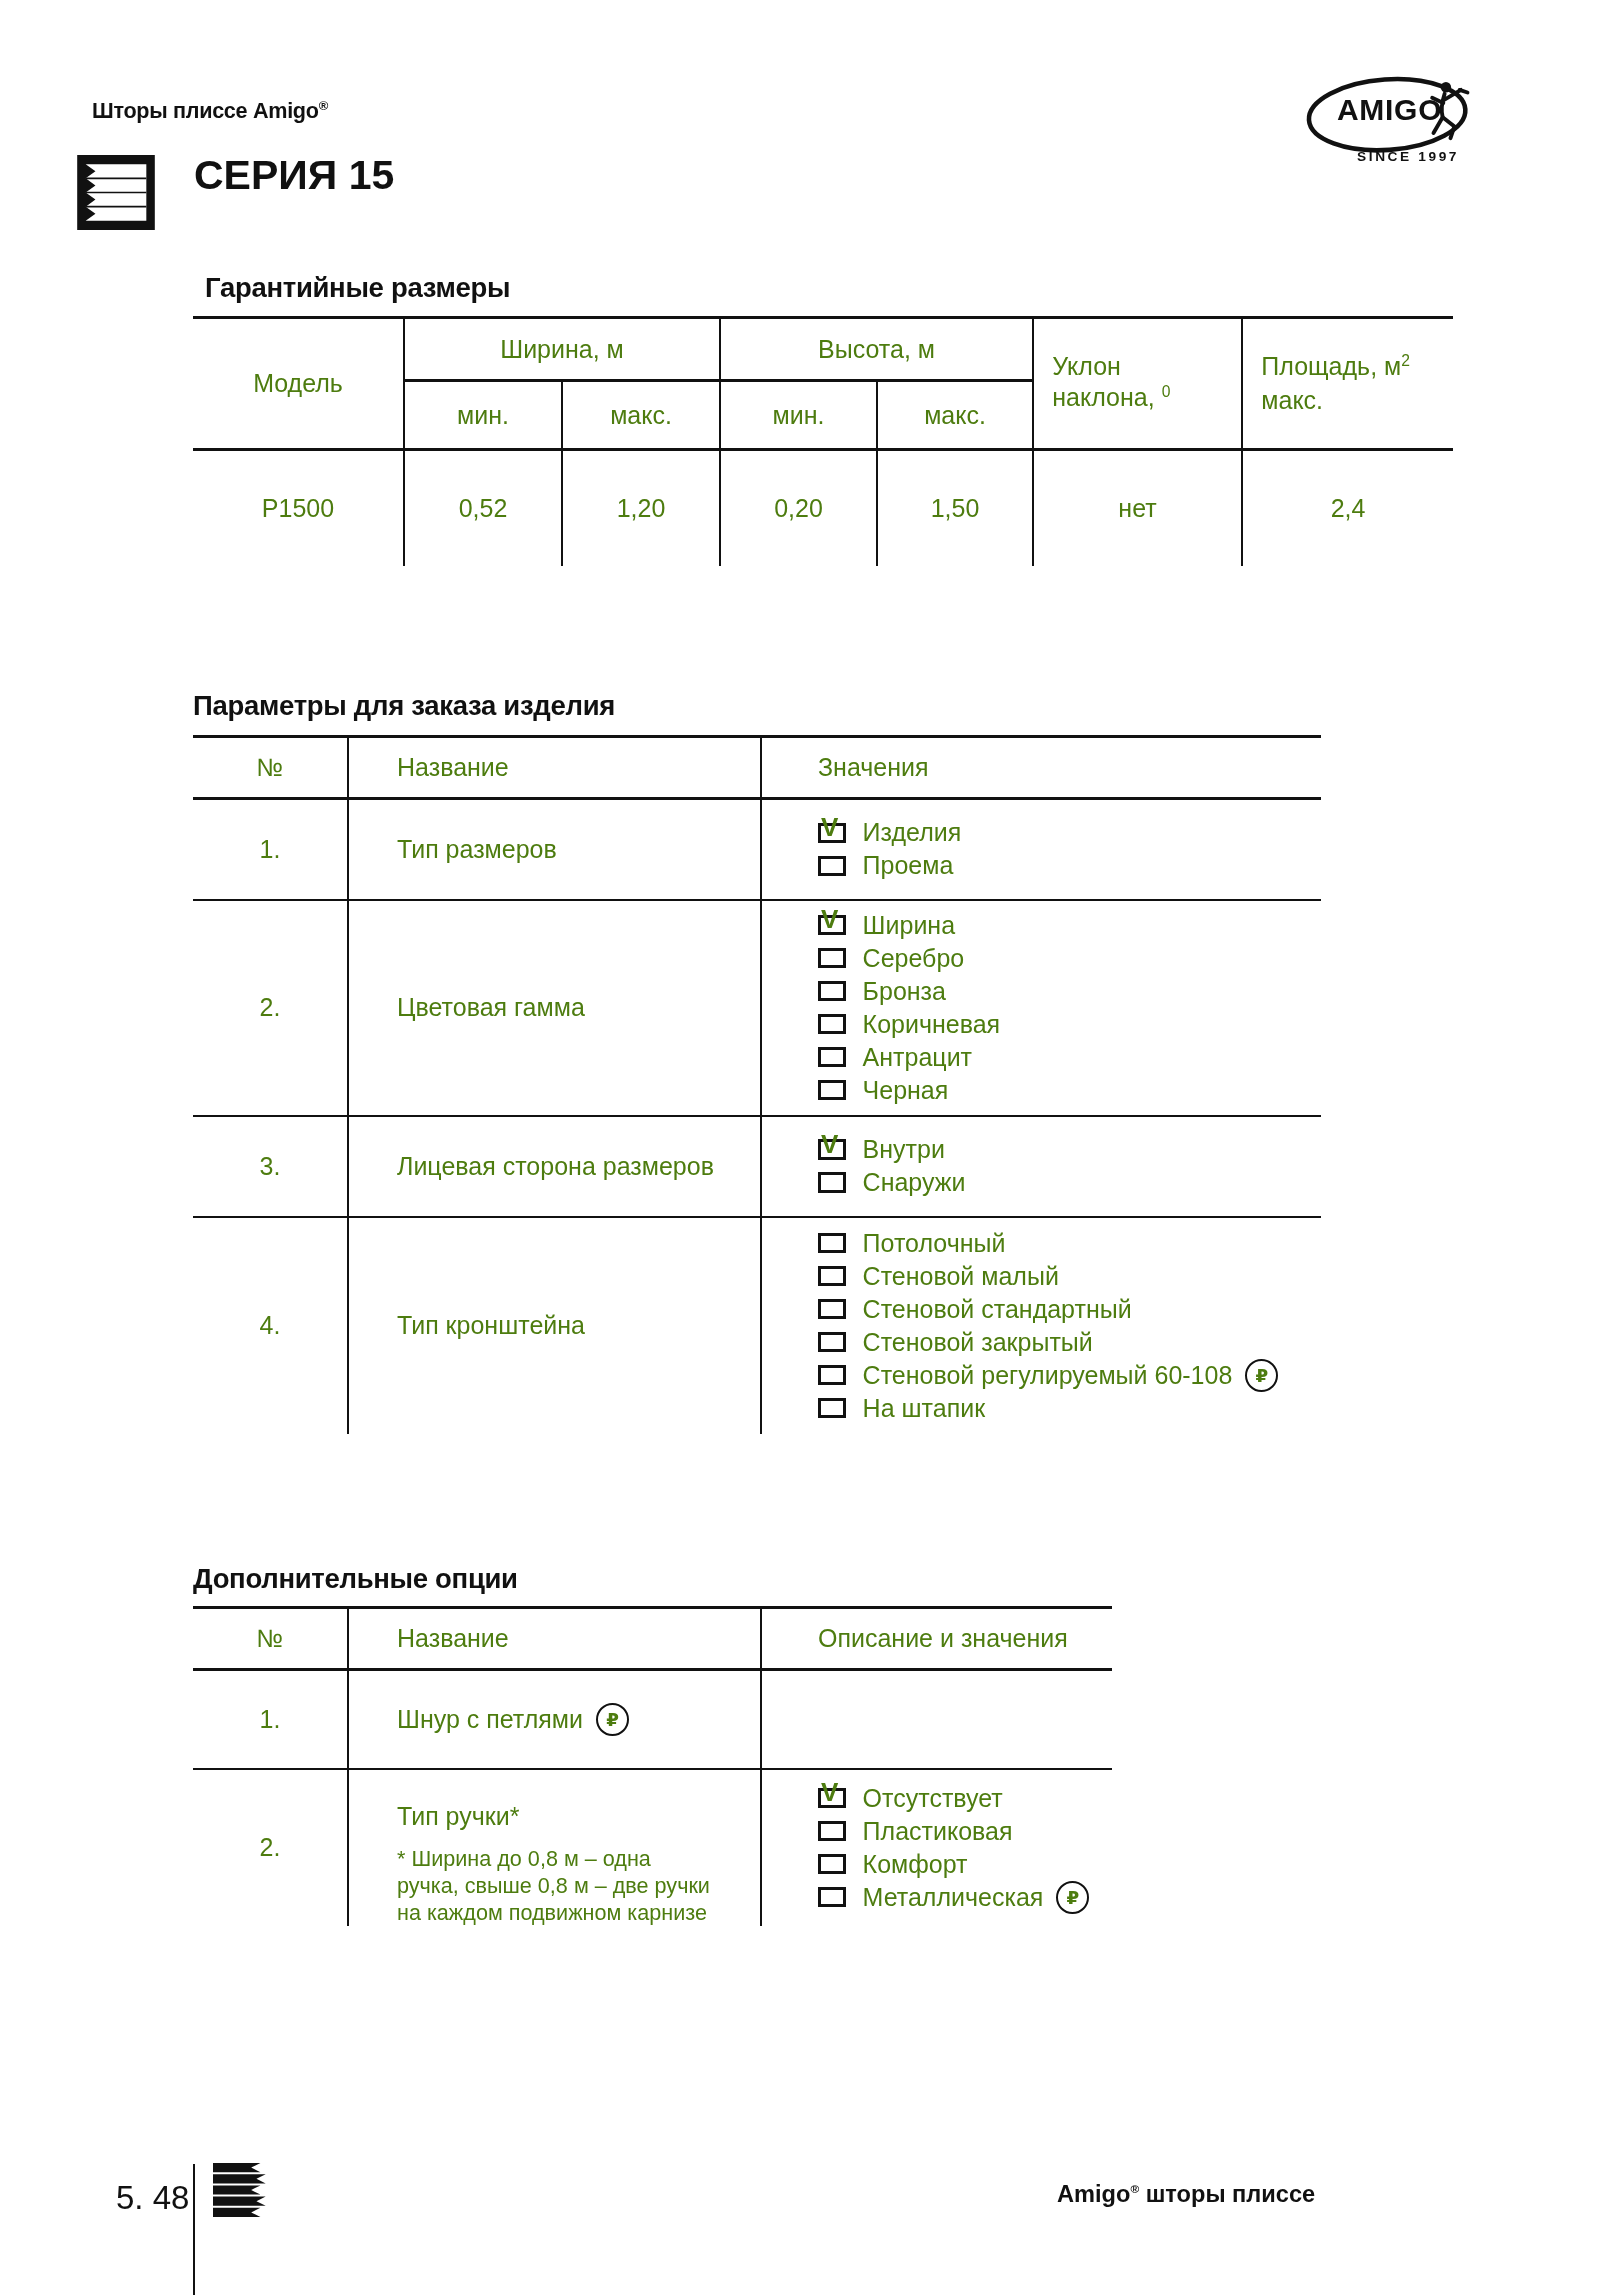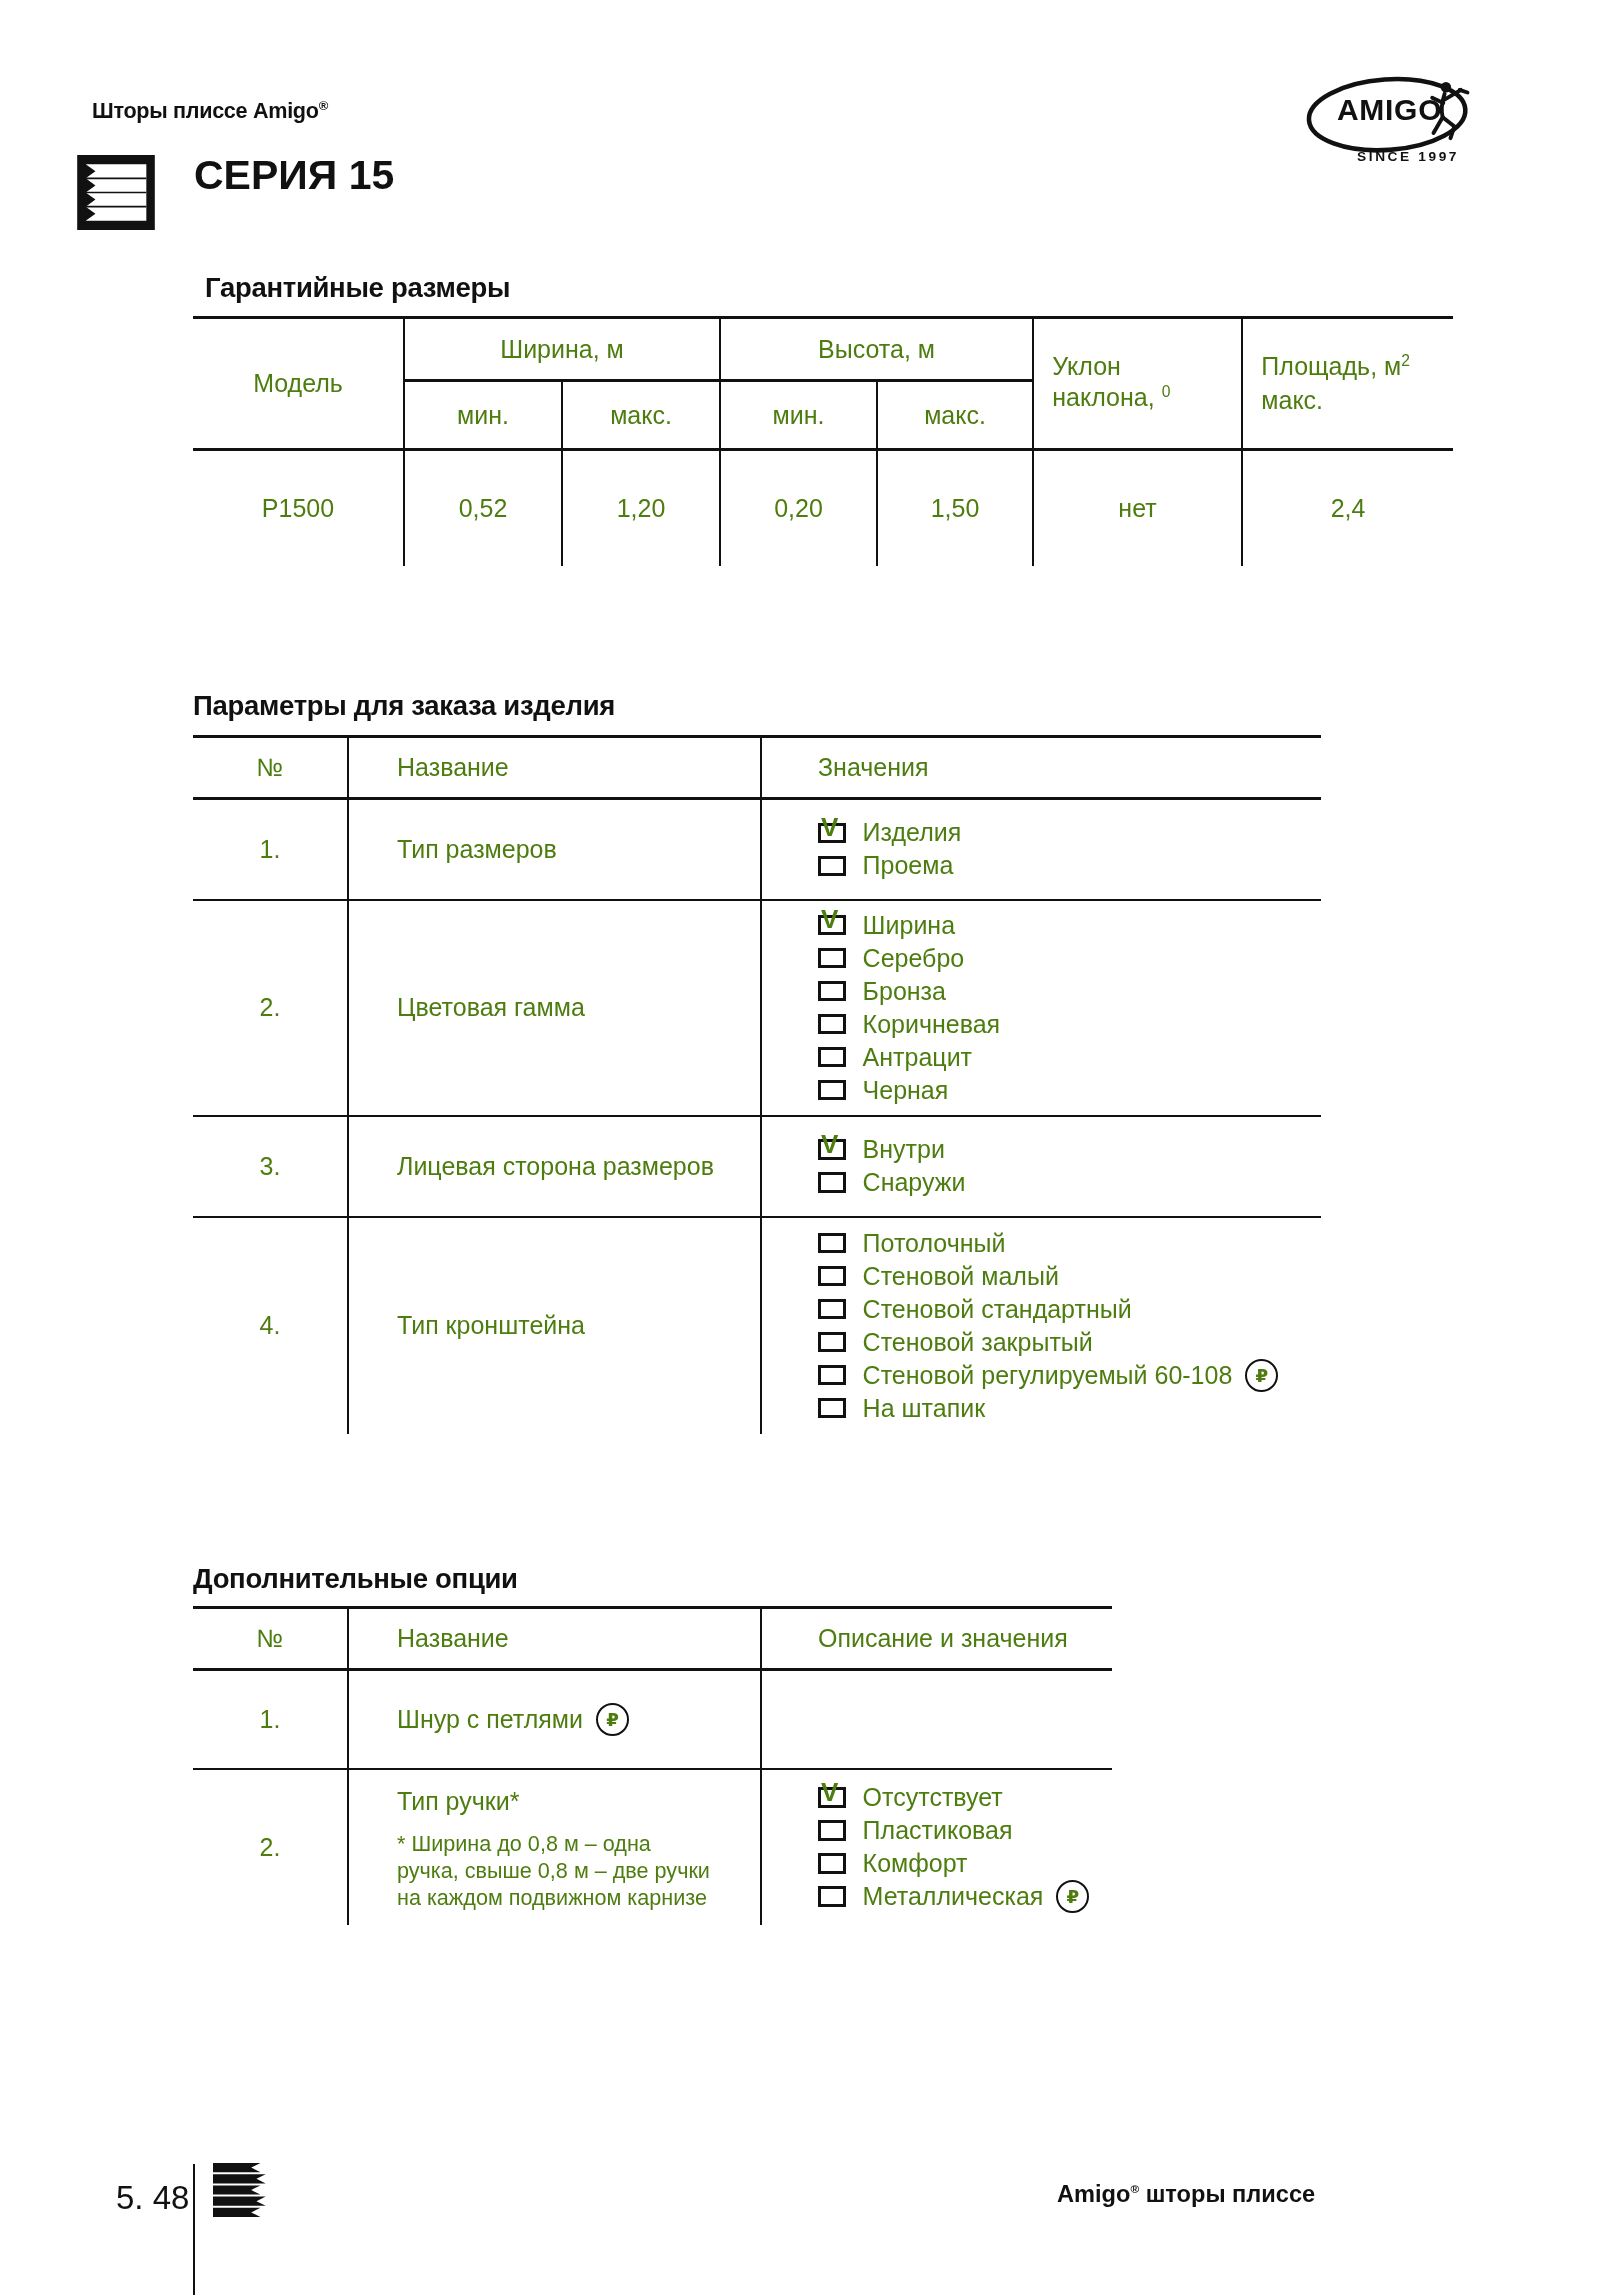--- a/index.html
+++ b/index.html
@@ -62,21 +62,21 @@
   .cb.checked .mark { display:block; position:absolute; left:0px; top:-11.8px; font-size:26px; font-weight:700; line-height:26px; }
   .paid { display:none; }
   .paid.show {
     display:inline-flex; align-items:center; justify-content:center;
     width:29px; height:29px; border:2.6px solid #111; border-radius:50%;
     font-size:18.3px; font-weight:700; margin-left:13px; flex:0 0 auto;
     font-family:"DejaVu Sans", sans-serif;
   }
   .name-flex { display:flex; align-items:center; }
   .note { font-size:21.6px; line-height:27px; max-width:314px; margin-top:14.4px; }
-  .name-top { padding-top:17px; }
+  .name-top { padding-top:32px; }
 
   
   .pgnum { left:116px; top:2179px; font-size:33px; }
   .foot-line { left:193px; top:2164px; width:2px; height:132px; background:#111; }
   .foot-icon { left:213px; top:2163px; }
   .foot-brand { left:1057px; top:2181px; font-size:23.6px; font-weight:700; }
 </style>
 </head>
 <body>
 

